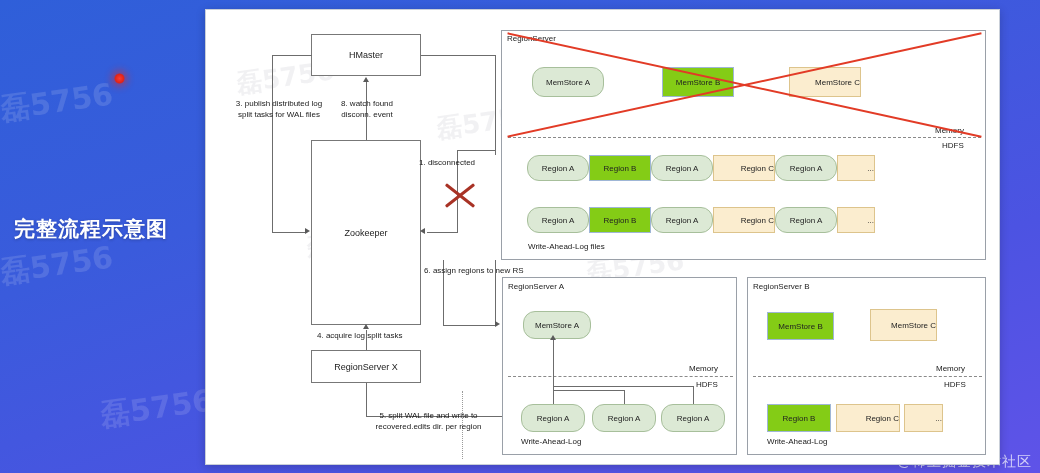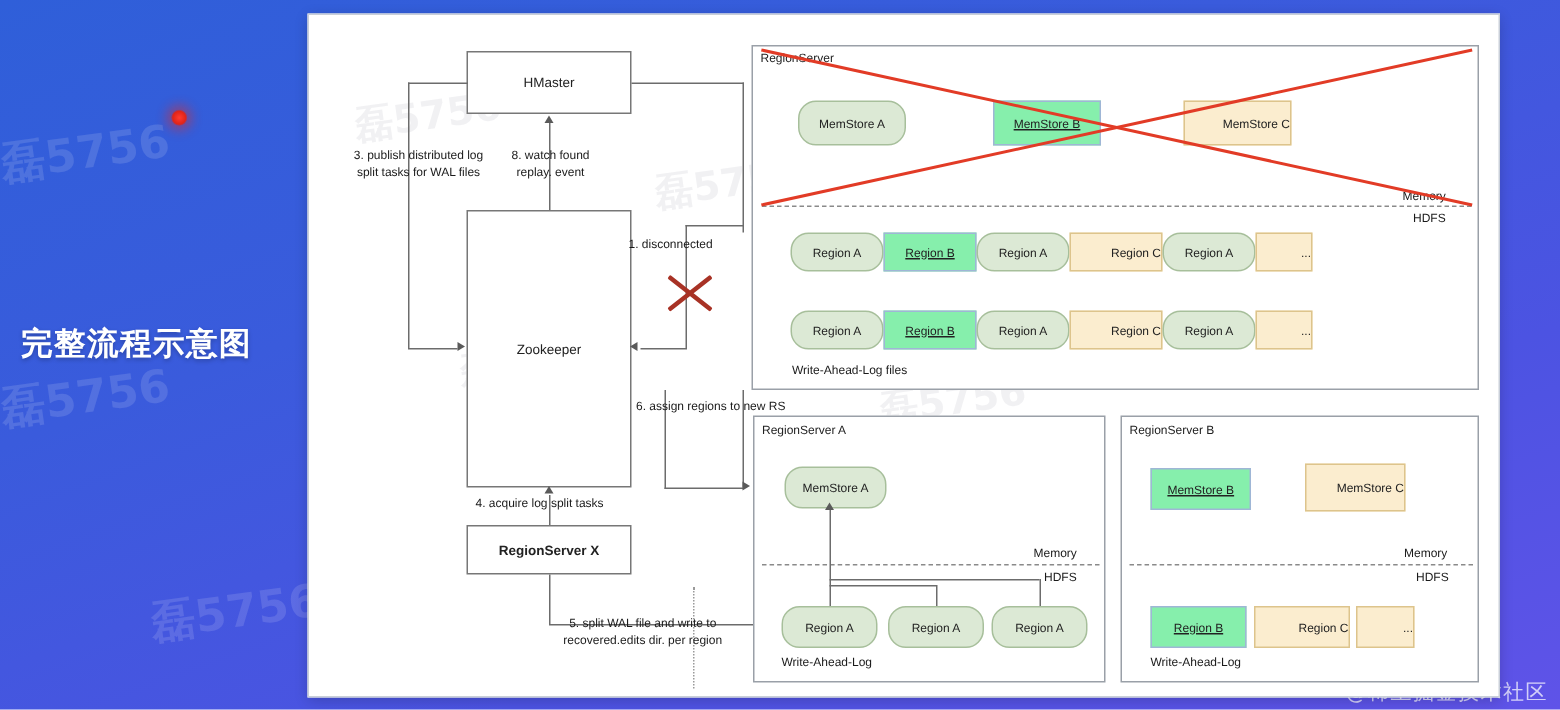--- a/index.html
+++ b/index.html
@@ -54,21 +54,21 @@
   }
   .panel-title{
     position:absolute;font-size:8px;color:#222;white-space:nowrap;
   }
   .chip{
     position:absolute;box-sizing:border-box;border:1px solid #9aaa93;
     display:flex;align-items:center;justify-content:center;
     font-size:8px;color:#222;white-space:nowrap;
   }
   .c-green{background:#dce9d5;border-color:#a7bf9b;border-radius:12px;}
-  .c-blue {background:#86efac;border-color:#9fb6d6;text-decoration:underline;}
+  .c-blue {background:#84cc16;border-color:#9fb6d6;}
   .c-amber{background:#fbedcf;border-color:#ddc48c;justify-content:flex-end;}
   .lbl{
     position:absolute;font-size:8px;color:#1a1a1a;line-height:11px;white-space:nowrap;
   }
   .lbl.c{text-align:center;}
   .ln{position:absolute;background:#6c6c6c;}
   .ln.h{height:1px;}
   .ln.v{width:1px;}
   .dash{
     position:absolute;height:0;border-top:1px dashed #8a8a8a;
@@ -111,21 +111,21 @@
   <div class="wm" style="left:230px;top:95px;">磊5756</div>
 
   <div class="node" style="left:105px;top:24px;width:110px;height:42px;">
     <span>HMaster</span>
   </div>
 
   <div class="node" style="left:105px;top:130px;width:110px;height:185px;">
     <span>Zookeeper</span>
   </div>
 
-  <div class="node" style="left:105px;top:340px;width:110px;height:33px;font-weight:bold;">
+  <div class="node" style="left:105px;top:340px;width:110px;height:33px;">
     <span>RegionServer X</span>
   </div>
 
   <div class="ln h" style="left:66px;top:45px;width:40px;"></div>
   <div class="ln v" style="left:66px;top:45px;height:177px;"></div>
   <div class="ln h" style="left:66px;top:222px;width:33px;"></div>
   <div class="arrow right" style="left:99px;top:218px;"></div>
 
   <div class="ln v" style="left:160px;top:72px;height:58px;"></div>
   <div class="arrow up" style="left:157px;top:67px;"></div>
@@ -155,21 +155,21 @@
   <div class="ln v" style="left:237px;top:250px;height:66px;"></div>
   <div class="arrow right" style="left:289px;top:311px;"></div>
 
   <div class="lbl c" style="left:3px;top:88px;width:140px;">
     <div>3. publish distributed log</div>
     <div>split tasks for WAL files</div>
   </div>
 
   <div class="lbl c" style="left:110px;top:88px;width:102px;">
     <div>8. watch found</div>
-    <div>replay. event</div>
+    <div>disconn. event</div>
   </div>
 
   <div class="lbl" style="left:213px;top:147px;">1. disconnected</div>
 
   <div class="lbl" style="left:111px;top:320px;">4. acquire log split tasks</div>
 
   <div class="lbl c" style="left:140px;top:400px;width:165px;">
     <div>5. split WAL file and write to</div>
     <div>recovered.edits dir. per region</div>
   </div>

